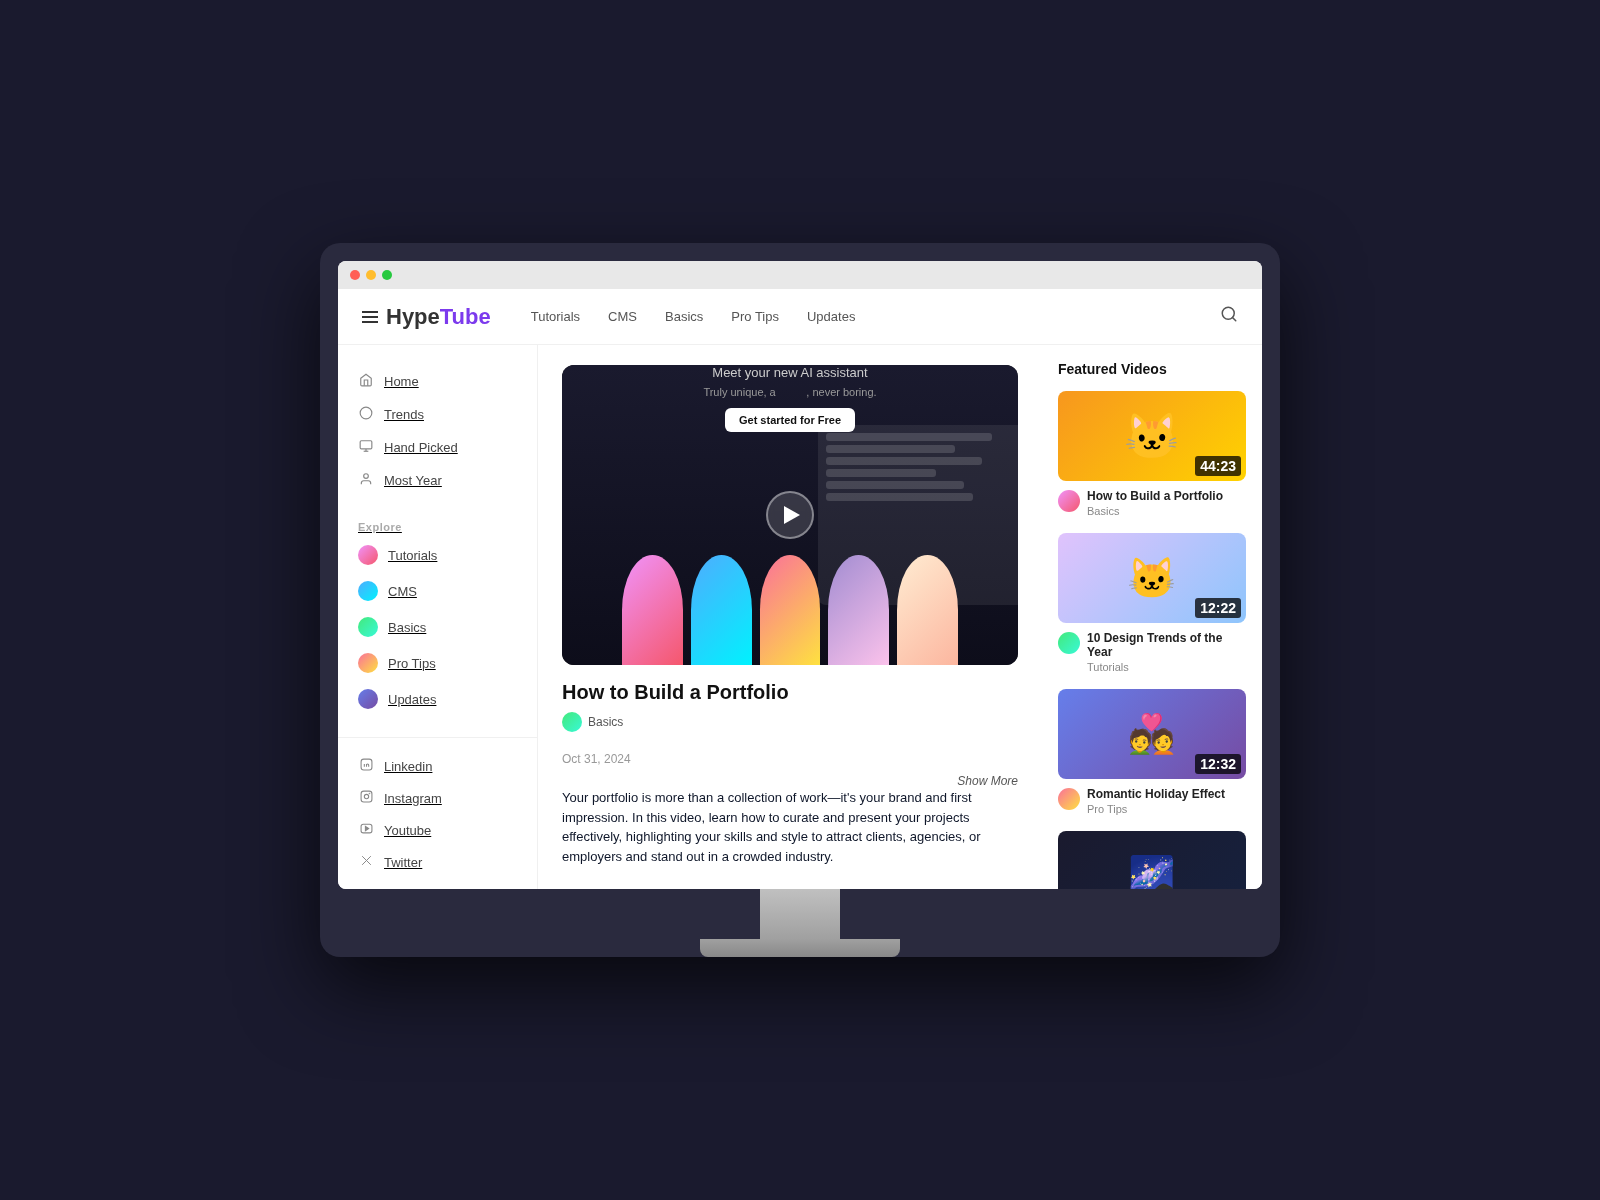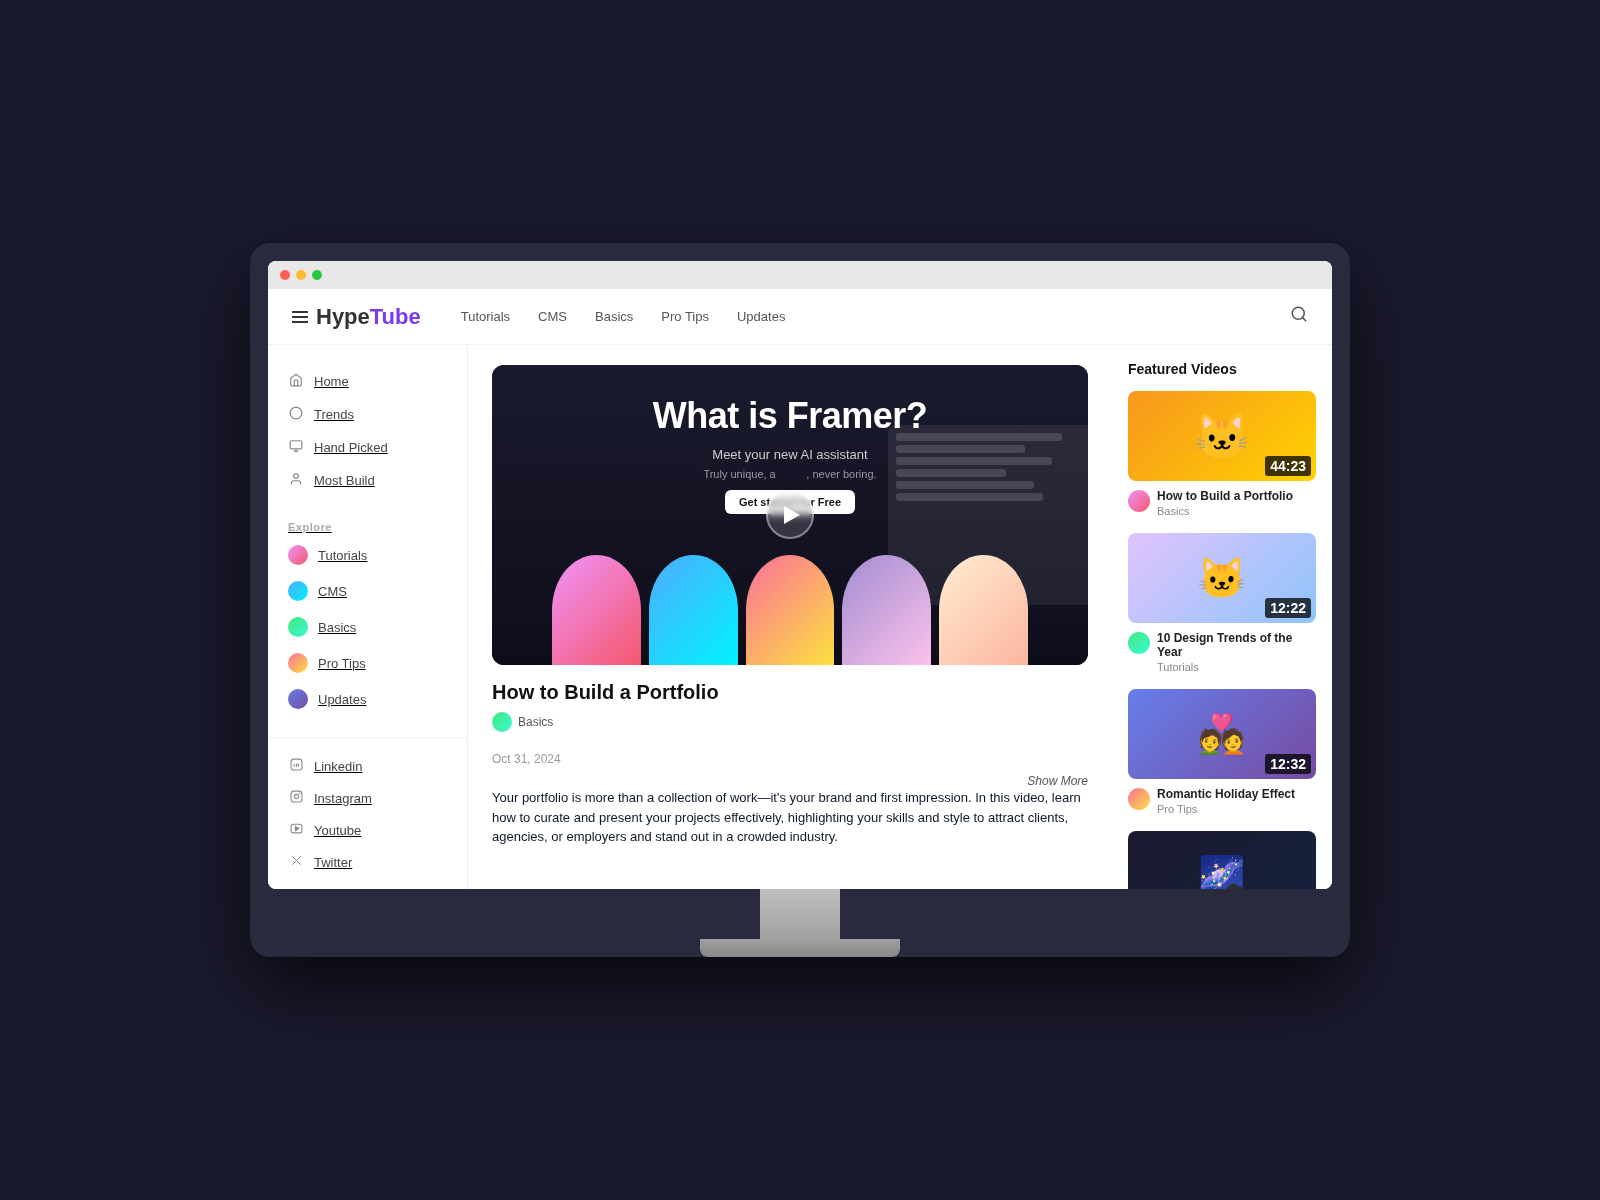--- a/index.html
+++ b/index.html
@@ -6,21 +6,21 @@
     body {
       background: #1a1a2e;
       display: flex;
       justify-content: center;
       align-items: center;
       min-height: 100vh;
       font-family: -apple-system, BlinkMacSystemFont, 'Segoe UI', sans-serif;
     }
 
     .monitor-outer {
-      width: 1100px;
+      width: 960px;
       background: #2a2a3e;
       border-radius: 20px;
       padding: 18px 18px 0 18px;
       box-shadow: 0 30px 80px rgba(0,0,0,0.7);
       position: relative;
     }
 
     .monitor-screen {
       background: #fff;
       border-radius: 8px;
@@ -522,21 +522,21 @@
               </span>
               <span>Hand Picked</span>
             </div>
             <div class="sidebar-item">
               <span class="sidebar-icon">
                 <svg width="14" height="14" viewBox="0 0 24 24" fill="none" stroke="#888" stroke-width="2">
                     <path d="M20 21v-2a4 4 0 00-4-4H8a4 4 0 00-4 4v2"></path>
                     <circle cx="12" cy="7" r="4"></circle>
                   </svg>
               </span>
-              <span>Most Build</span>
+              <span>Most Year</span>
             </div>
           </div>
 
           <div class="sidebar-section">
             <div class="sidebar-section-label">Explore</div>
             <div class="sidebar-item">
               <div class="sidebar-avatar tutorials"></div>
               <span>Tutorials</span>
             </div>
             <div class="sidebar-item">
@@ -594,21 +594,20 @@
               </span>
               <span>Twitter</span>
             </div>
           </div>
         </aside>
 
         <div class="content-area">
 
           <div class="video-player">
             <div class="video-bg">
-              <div class="video-title-text">What is Framer?</div>
               <div style="color:#ccc;font-size:13px;margin-bottom:6px;">Meet your new AI assistant</div>
               <div style="color:#999;font-size:11px;margin-bottom:10px;">Truly unique, a &nbsp;&nbsp;&nbsp;&nbsp;&nbsp;&nbsp;&nbsp;&nbsp;&nbsp;, never boring.</div>
               <div style="background:#fff;color:#111;font-size:11px;padding:6px 14px;border-radius:6px;font-weight:600;cursor:pointer;">Get started for Free</div>
 
               <div class="framer-ui-mock">
                 <div class="framer-row" style="width:90%"></div>
                 <div class="framer-row" style="width:70%"></div>
                 <div class="framer-row" style="width:85%"></div>
                 <div class="framer-row" style="width:60%"></div>
                 <div class="framer-row" style="width:75%"></div>

